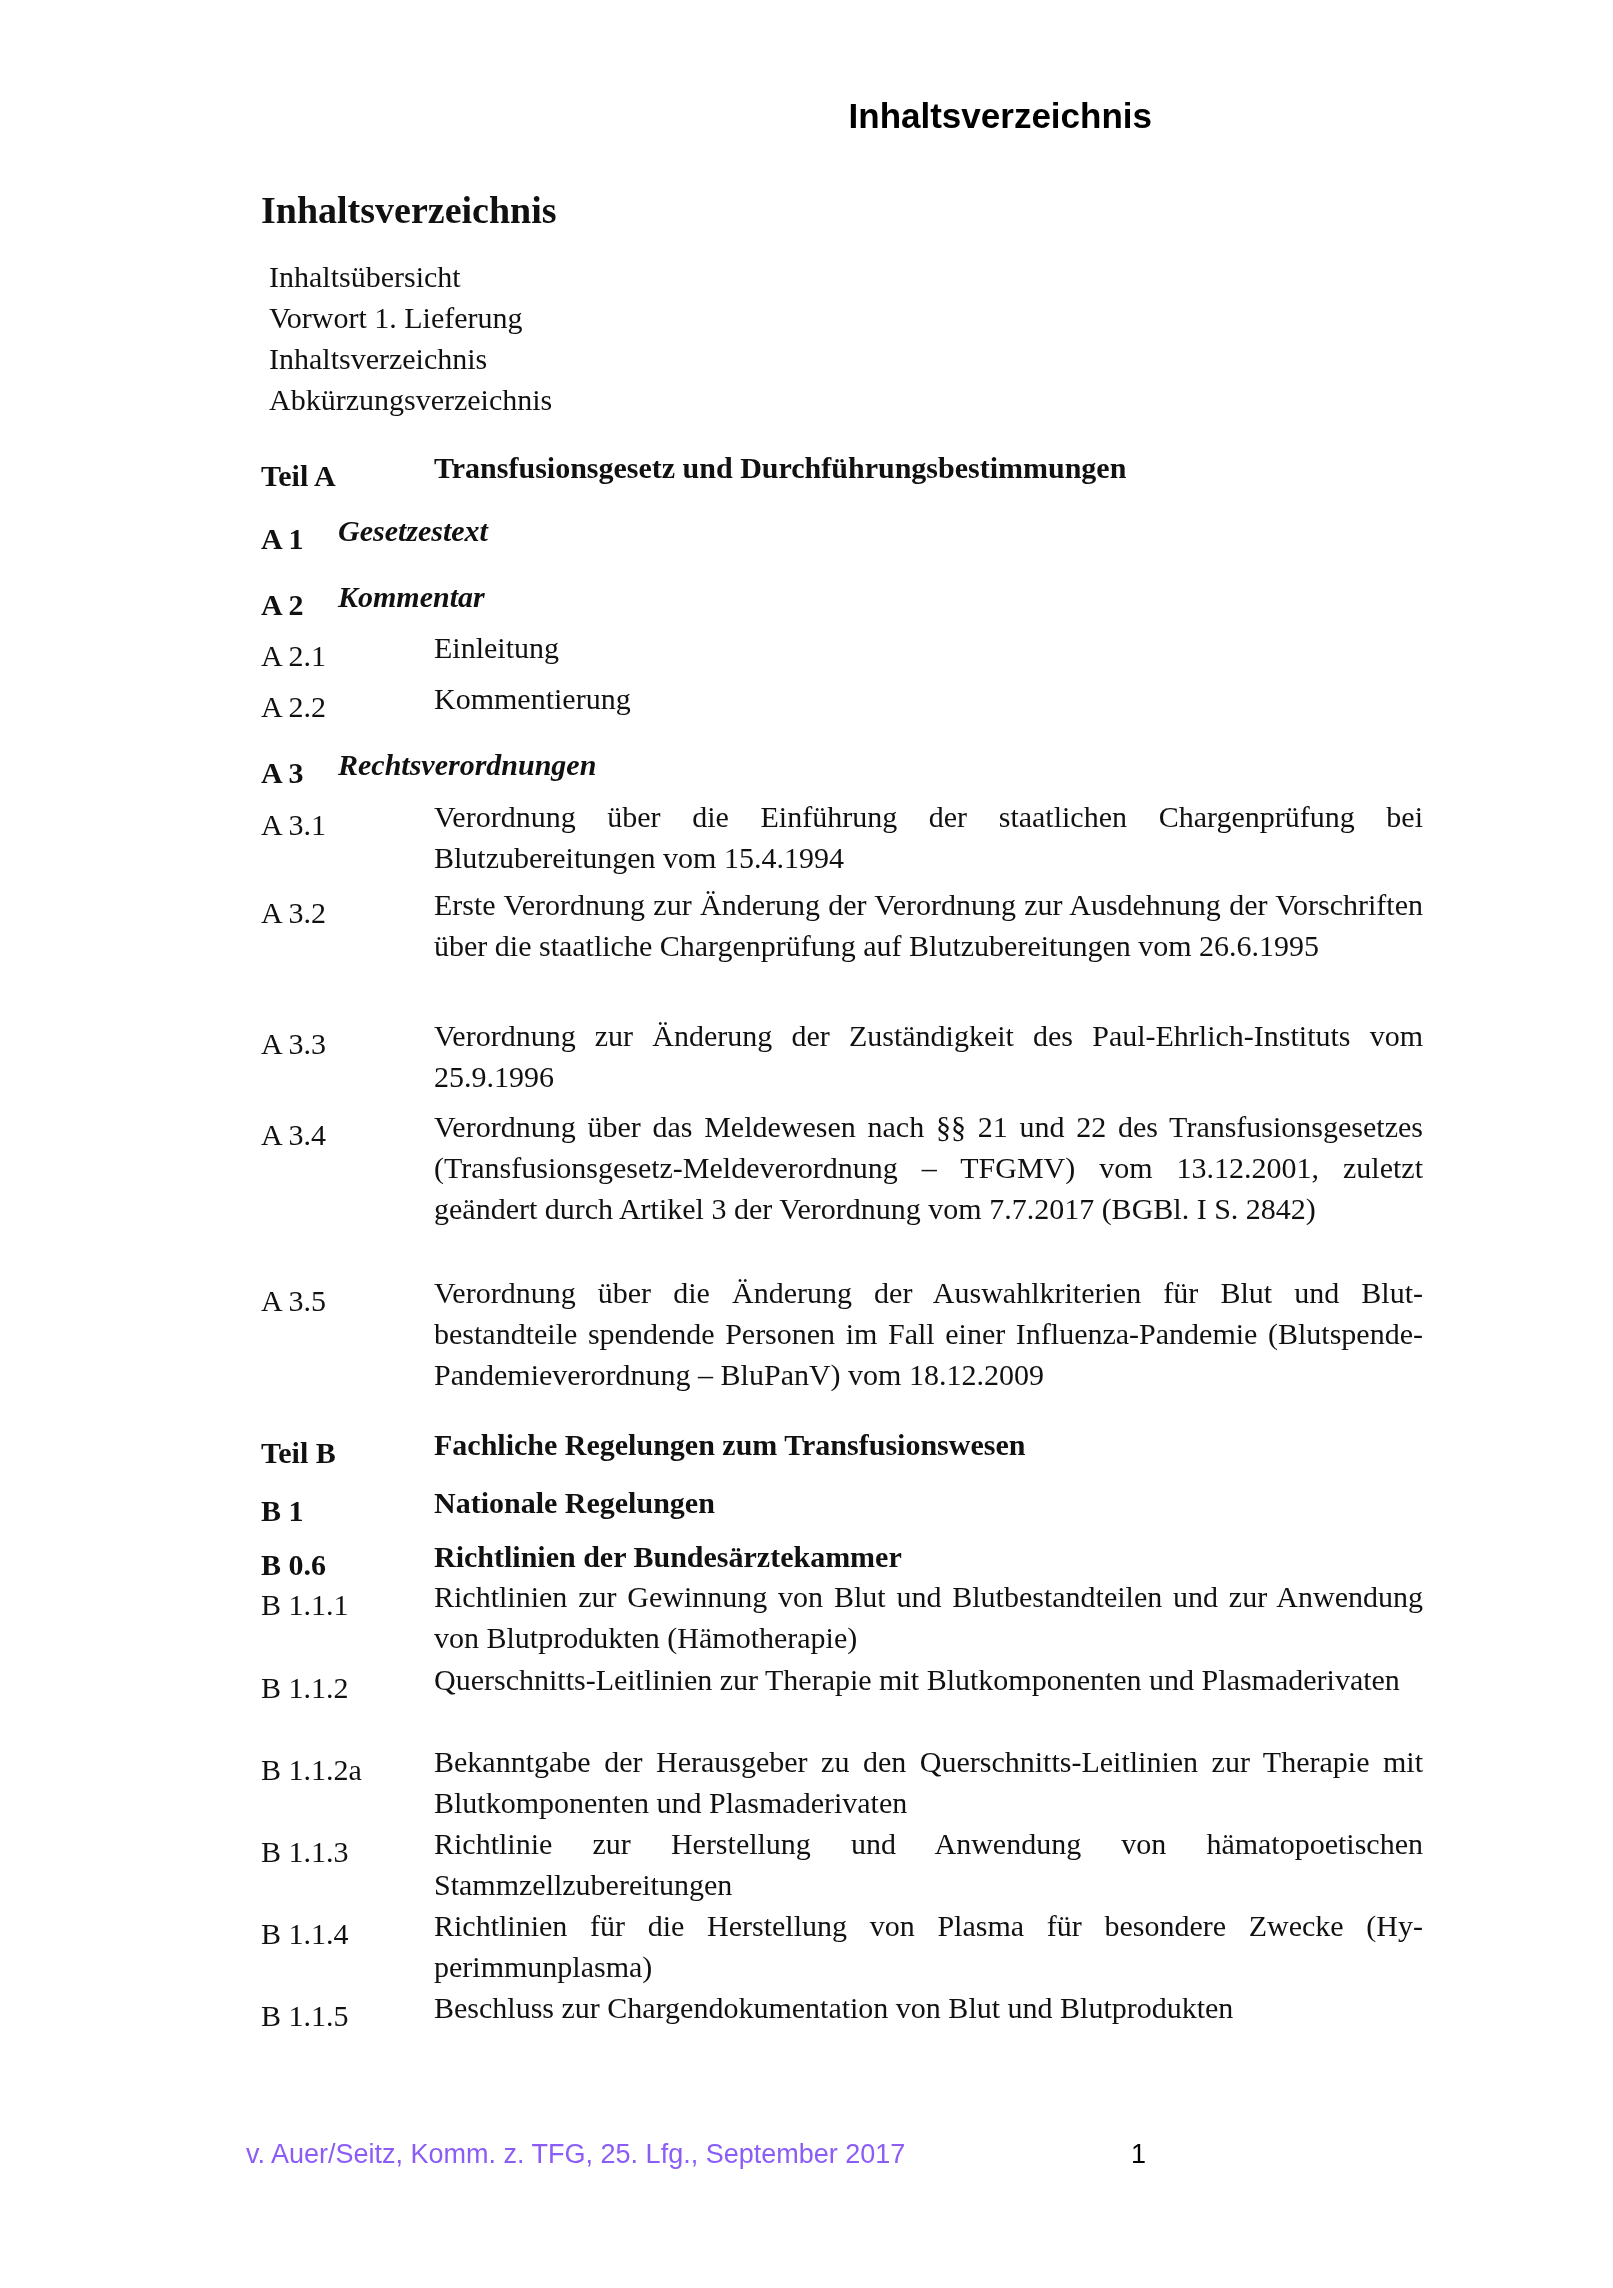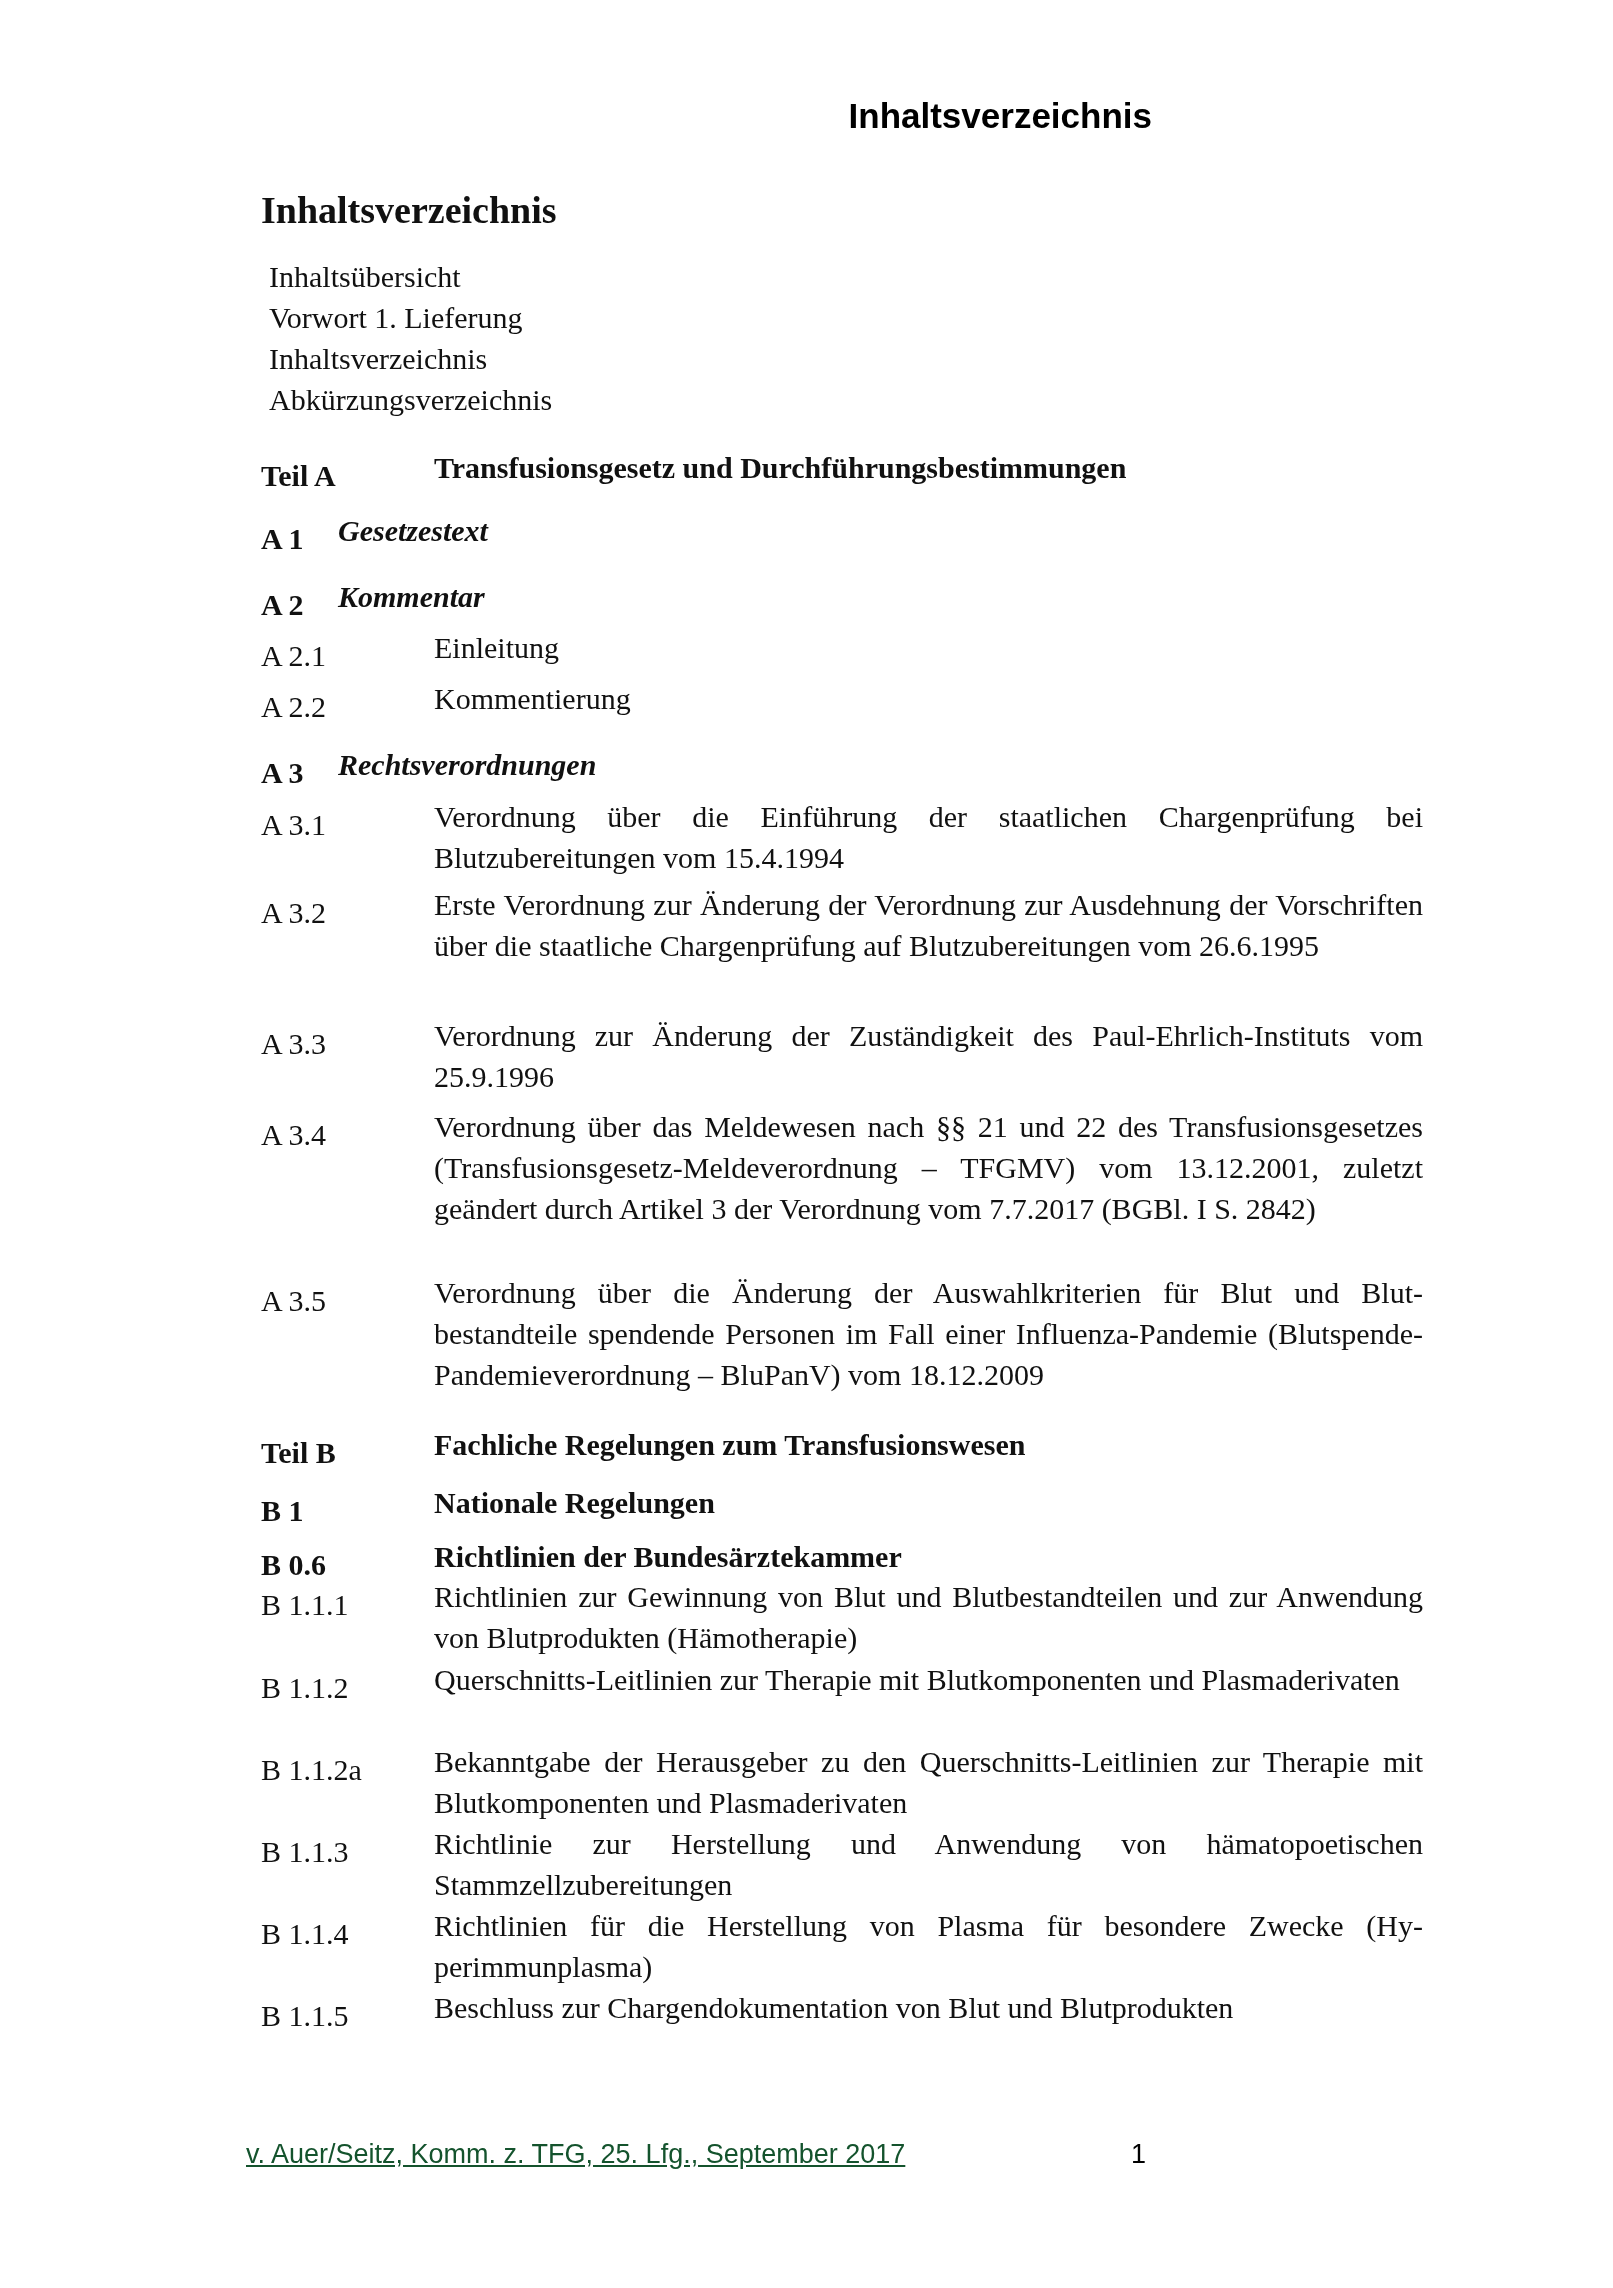--- a/index.html
+++ b/index.html
@@ -26,21 +26,21 @@
     font-family: "Liberation Serif", serif; font-size: 30px; line-height: 41px;
   }
   .toc-row .num { position: absolute; left: 0; top: 8px; white-space: nowrap; }
   .toc-row .txt { position: absolute; left: 173px; top: 0; width: 989px; text-align: justify; hyphens: manual; }
   .toc-row .txt.last-left { text-align-last: left; }
   .toc-row.bold { font-weight: bold; }
   .toc-row.inline .txt { left: 77px; width: 1076px; font-style: italic; }
 
   .running-footer {
     position: absolute; top: 2139px; left: 246px;
-    font-family: "Liberation Sans", sans-serif; font-size: 27px; color: #14532d; text-decoration: underline;
+    font-family: "Liberation Sans", sans-serif; font-size: 27px; color: #8b5cf6;
   }
   .page-number {
     position: absolute; top: 2139px; right: 209px;
     font-family: "Liberation Sans", sans-serif; font-size: 27px; color: #000;
   }
 </style>
 </head>
 <body>
 
 <div class="page">

